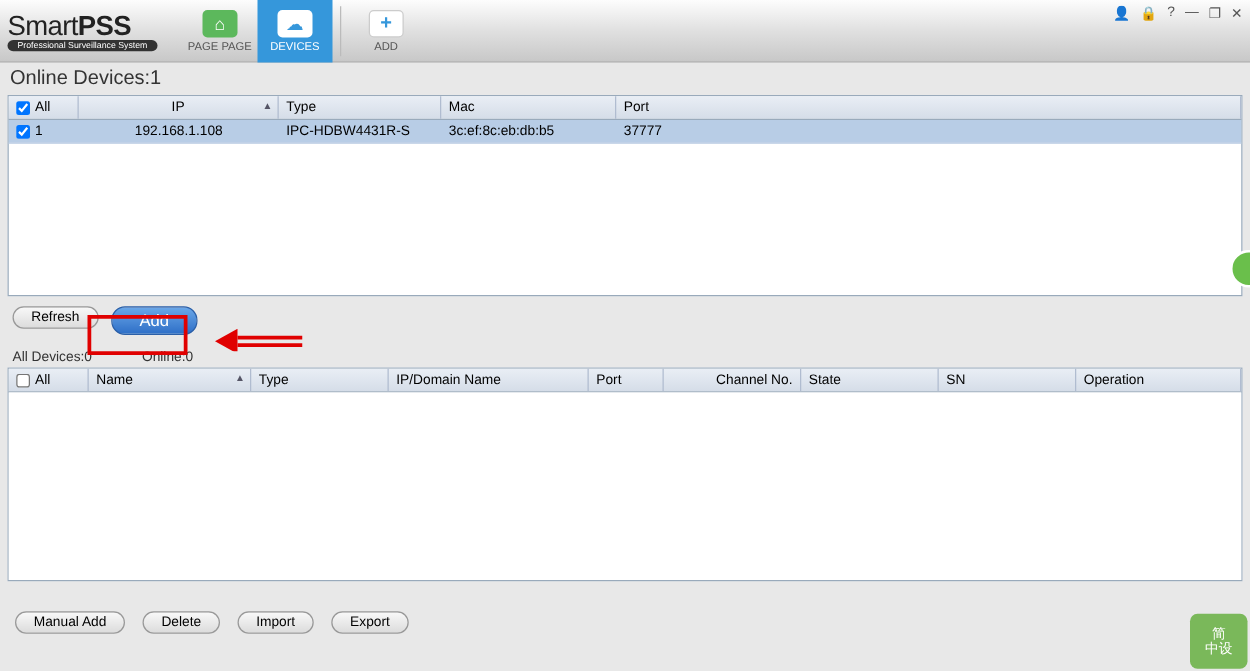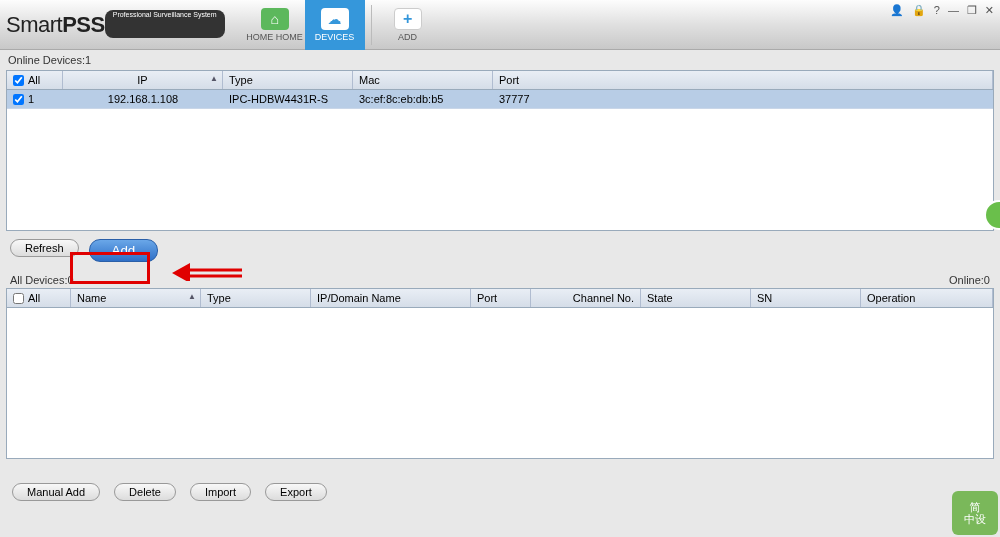--- a/index.html
+++ b/index.html
@@ -8,21 +8,21 @@
   
   .header {
     height: 50px;
     background: linear-gradient(to bottom, #fdfdfd 0%, #e0e0e0 50%, #c8c8c8 100%);
     border-bottom: 1px solid #aaa;
     display: flex;
     align-items: center;
     padding: 0 6px;
     position: relative;
   }
-  .logo-block { display: flex; flex-direction: row; margin-right: 20px; }
+  .logo-block { display: flex; flex-direction: column; margin-right: 20px; }
   .logo-text { font-size: 22px; font-weight: 400; color: #222; letter-spacing: -0.5px; }
   .logo-text b { font-weight: 700; }
   .logo-sub {
     font-size: 7px; color: #fff; background: #333; border-radius: 8px;
     padding: 1px 8px; text-align: center; margin-top: -2px;
   }
   .nav-tab {
     width: 60px; height: 50px; display: flex; flex-direction: column;
     align-items: center; justify-content: center; cursor: pointer;
     font-size: 9px; color: #555; position: relative;
@@ -36,21 +36,21 @@
   .icon-devices { background: #fff; color: #3597db; font-size: 14px; border-radius: 50% 50% 40% 40%; width:26px; height:22px; }
   .icon-add { background: #fff; color: #3597db; font-size: 16px; font-weight: bold; border:1px solid #ccc; }
   .nav-sep { width: 1px; height: 40px; background: #bbb; margin: 0 6px; }
   .window-controls {
     position: absolute; right: 6px; top: 4px; display: flex; gap: 8px;
     font-size: 11px; color: #555;
   }
   .window-controls span { cursor: pointer; }
 
   
-  .section-label { font-size: 11px; color: #333; padding: 4px 8px; }
+  .section-label { font-size: 16px; color: #333; padding: 4px 8px; }
 
   
   .table-wrap { margin: 0 6px; border: 1px solid #9ab; background: #fff; }
   .thead { display: flex; background: linear-gradient(#e9eef5,#d5dde8); border-bottom: 1px solid #9ab; font-size: 11px; }
   .th { padding: 3px 6px; border-right: 1px solid #b0bcd0; position: relative; }
   .th .sort { position:absolute; right:4px; top:3px; font-size:8px; color:#556; }
   .tbody { min-height: 140px; }
   .trow { display: flex; font-size: 11px; background: #b8cde6; border-bottom:1px solid #c9d6e8; }
   .td { padding: 3px 6px; }
   .chk { width: 11px; height: 11px; }
@@ -74,21 +74,21 @@
   }
   .highlight-box {
     position: absolute; border: 3px solid #e00000; width: 80px; height: 32px;
     left: 70px; top: 252px; pointer-events: none;
   }
   .arrow {
     position: absolute; left: 172px; top: 263px; pointer-events: none;
   }
 
   
-  .status-line { display:flex; gap:56px; font-size:11px; color:#333; padding: 4px 10px 2px; justify-content: space-between; }
+  .status-line { display:flex; gap:40px; font-size:11px; color:#333; padding: 4px 10px 2px; }
   .a-all { width: 64px; display:flex; align-items:center; gap:4px; }
   .a-name { width: 130px; }
   .a-type { width: 110px; }
   .a-ip { width: 160px; }
   .a-port { width: 60px; }
   .a-ch { width: 110px; text-align: right; }
   .a-state { width: 110px; }
   .a-sn { width: 110px; }
   .a-op { flex:1; }
   .tbody2 { min-height: 150px; background:#fff; }
@@ -114,21 +114,21 @@
 <div class="header">
   <div class="logo-block">
     <div class="logo-text">
       <span>Smart</span><b>PSS</b>
     </div>
     <div class="logo-sub">Professional Surveillance System</div>
   </div>
 
   <div class="nav-tab">
     <div class="icon-box icon-home">⌂</div>
-    <span>HOME HOME</span>
+    <span>PAGE PAGE</span>
   </div>
   <div class="nav-tab active">
     <div class="icon-box icon-devices">☁</div>
     <span>DEVICES</span>
   </div>
   <div class="nav-sep"></div>
   <div class="nav-tab">
     <div class="icon-box icon-add">+</div>
     <span>ADD</span>
   </div>

